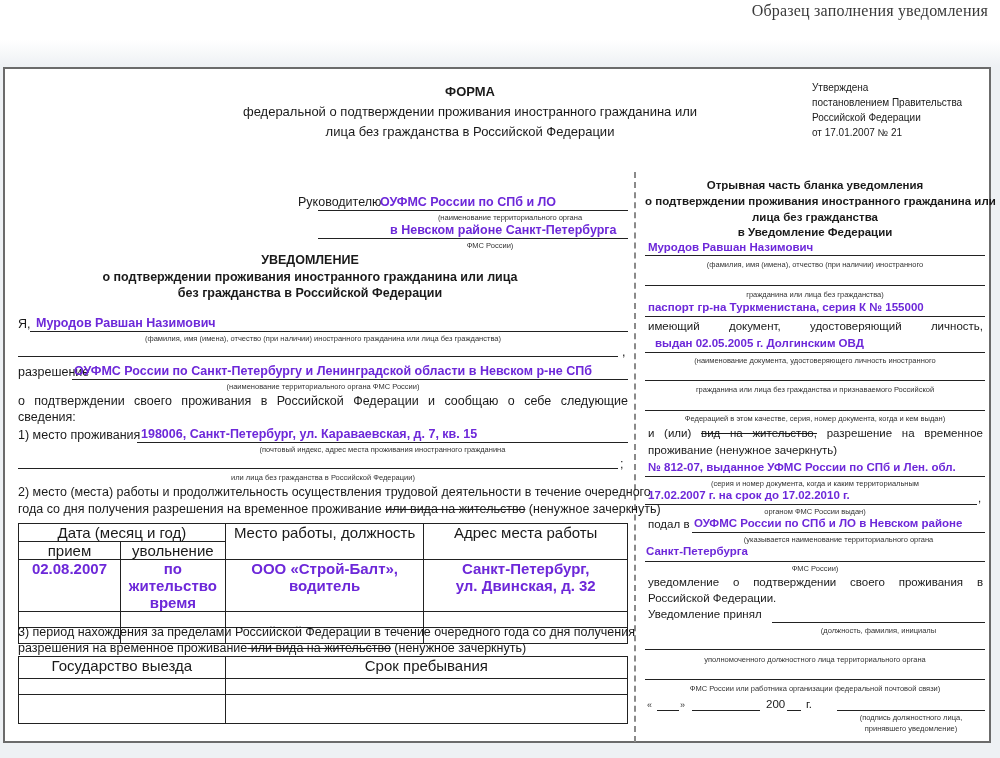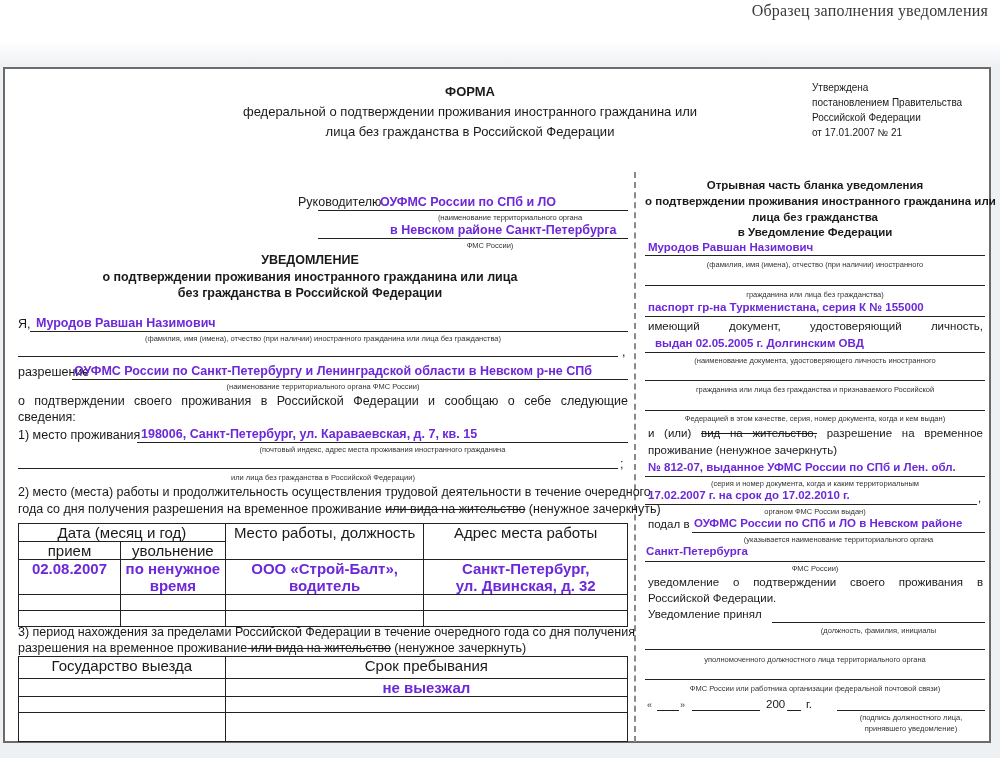--- a/index.html
+++ b/index.html
@@ -111,21 +111,21 @@
     <td rowspan="2">Место работы, должность</td>
     <td rowspan="2">Адрес места работы</td>
   </tr>
   <tr style="height:15px;">
     <td>прием</td>
     <td>увольнение</td>
   </tr>
   <tr style="height:35px;">
     <td class="blue">02.08.2007</td>
     <td class="blue">
-          <div>по ненужное</div>
+          <div>по жительство</div>
           <div>время</div>
         </td>
     <td class="blue">
           <div>ООО «Строй-Балт»,</div>
           <div>водитель</div>
         </td>
     <td class="blue">
           <div>Санкт-Петербург,</div>
           <div>ул. Двинская, д. 32</div>
         </td>
@@ -153,24 +153,20 @@
 <table class="form-table" style="left:18px; top:656px; width:610px;">
   <colgroup>
       <col style="width:207px">
       <col style="width:403px">
     </colgroup>
   <tbody>
       <tr style="height:22px;">
     <td>Государство выезда</td>
     <td>Срок пребывания</td>
   </tr>
-  <tr style="height:18px;">
-    <td></td>
-    <td class="blue">не выезжал</td>
-  </tr>
   <tr style="height:16px;">
     <td></td>
     <td></td>
   </tr>
   <tr style="height:29px;">
     <td></td>
     <td></td>
   </tr>
 </tbody>
   </table>

